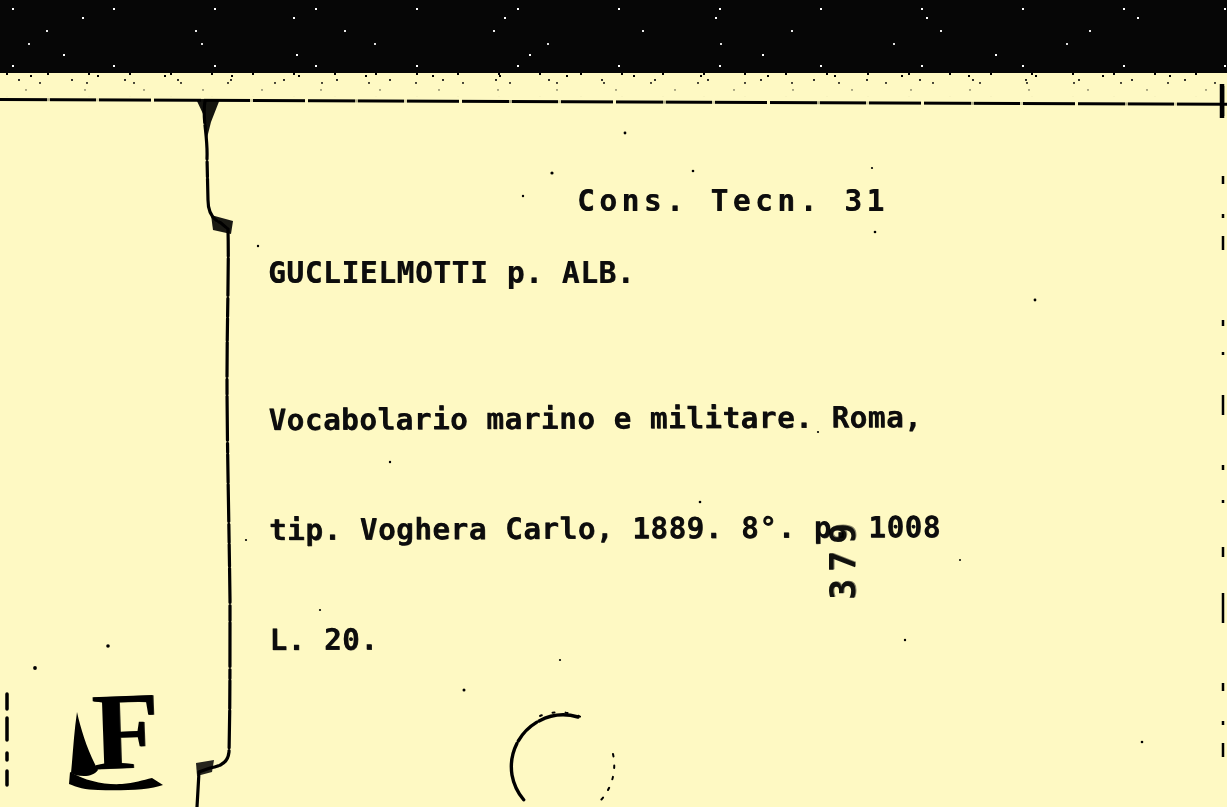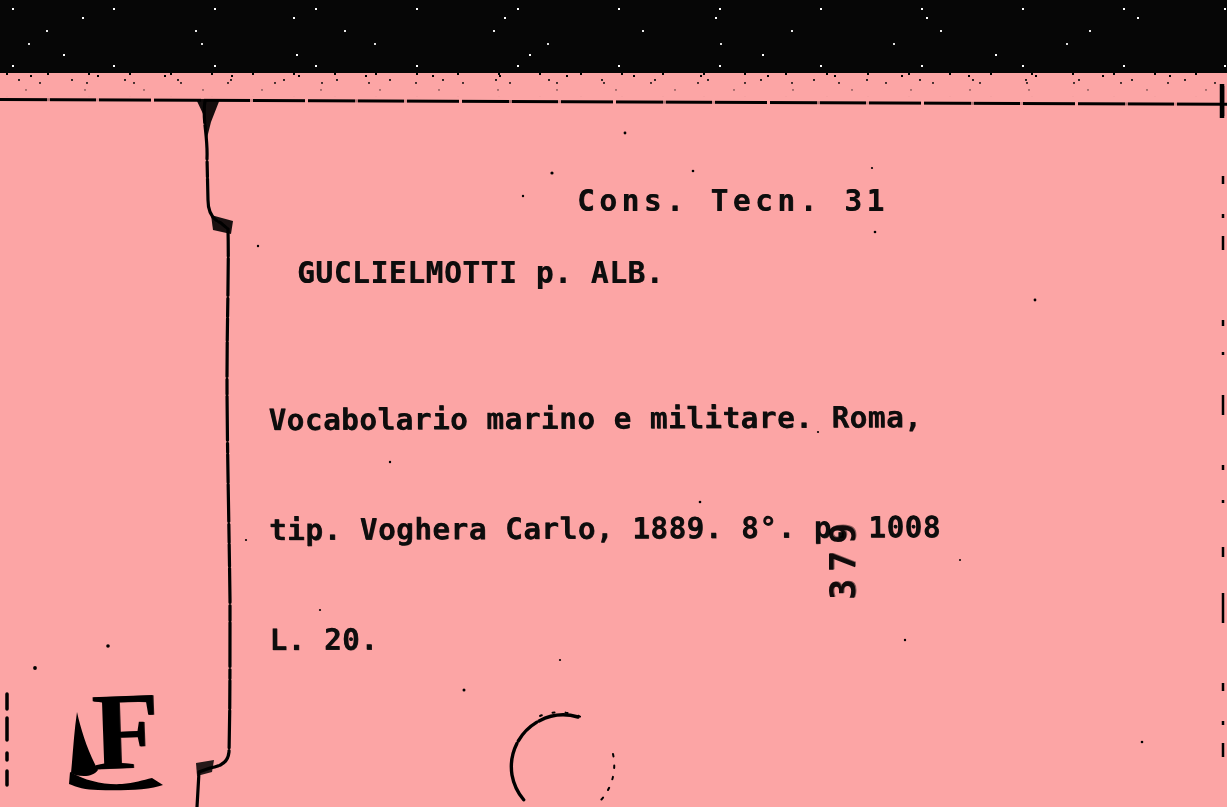--- a/index.html
+++ b/index.html
@@ -1,21 +1,21 @@
 <!DOCTYPE html>
 <html><head>
 <meta charset="utf-8">
 <style>
   html,body{margin:0;padding:0;}
   body{
     width:1227px;height:807px;overflow:hidden;background:#ffffff;
     font-family:"DejaVu Sans Mono","Liberation Mono",monospace;
     position:relative;
   }
-  .scan{position:absolute;left:0;top:0;width:1227px;height:807px;background:#fca5a5;}
+  .scan{position:absolute;left:0;top:0;width:1227px;height:807px;background:#fef9c3;}
 
   
   .top-band{
     position:absolute;left:0;top:0;width:100%;height:73px;background:#060606;
     background-image:
       radial-gradient(circle 1.2px at 13px 9px,  #ffffff 94%, transparent),
       radial-gradient(circle 0.9px at 47px 31px, #e8e8e8 94%, transparent),
       radial-gradient(circle 1.5px at 83px 18px, #ffffff 94%, transparent),
       radial-gradient(circle 0.8px at 29px 44px, #dddddd 94%, transparent),
       radial-gradient(circle 1.1px at 64px 55px, #ffffff 94%, transparent);
@@ -44,21 +44,21 @@
     transform:rotate(0.22deg);transform-origin:left center;
   }
 
   
   .type{
     position:absolute;font-weight:700;color:#0d0d0d;font-size:29.5px;
     letter-spacing:0.4px;white-space:pre;
     text-shadow:0.5px 0.3px 0 rgba(0,0,0,.75);
   }
   .classification{left:577px;top:184px;letter-spacing:4.5px;}
-  .heading{left:268px;top:256px;letter-spacing:0.6px;margin-left:29px;}
+  .heading{left:268px;top:256px;letter-spacing:0.6px;}
   .body-block{left:268px;top:328px;line-height:36.8px;transform:rotate(-0.25deg);transform-origin:left top;}
 
   
   .side-number{
     position:absolute;left:801px;top:538px;display:inline-block;
     font-weight:700;font-size:35px;letter-spacing:7px;color:#000;
     transform:rotate(-90deg);transform-origin:center;opacity:.93;
     text-shadow:0.6px 0.6px 0 rgba(0,0,0,.5);
   }
 

